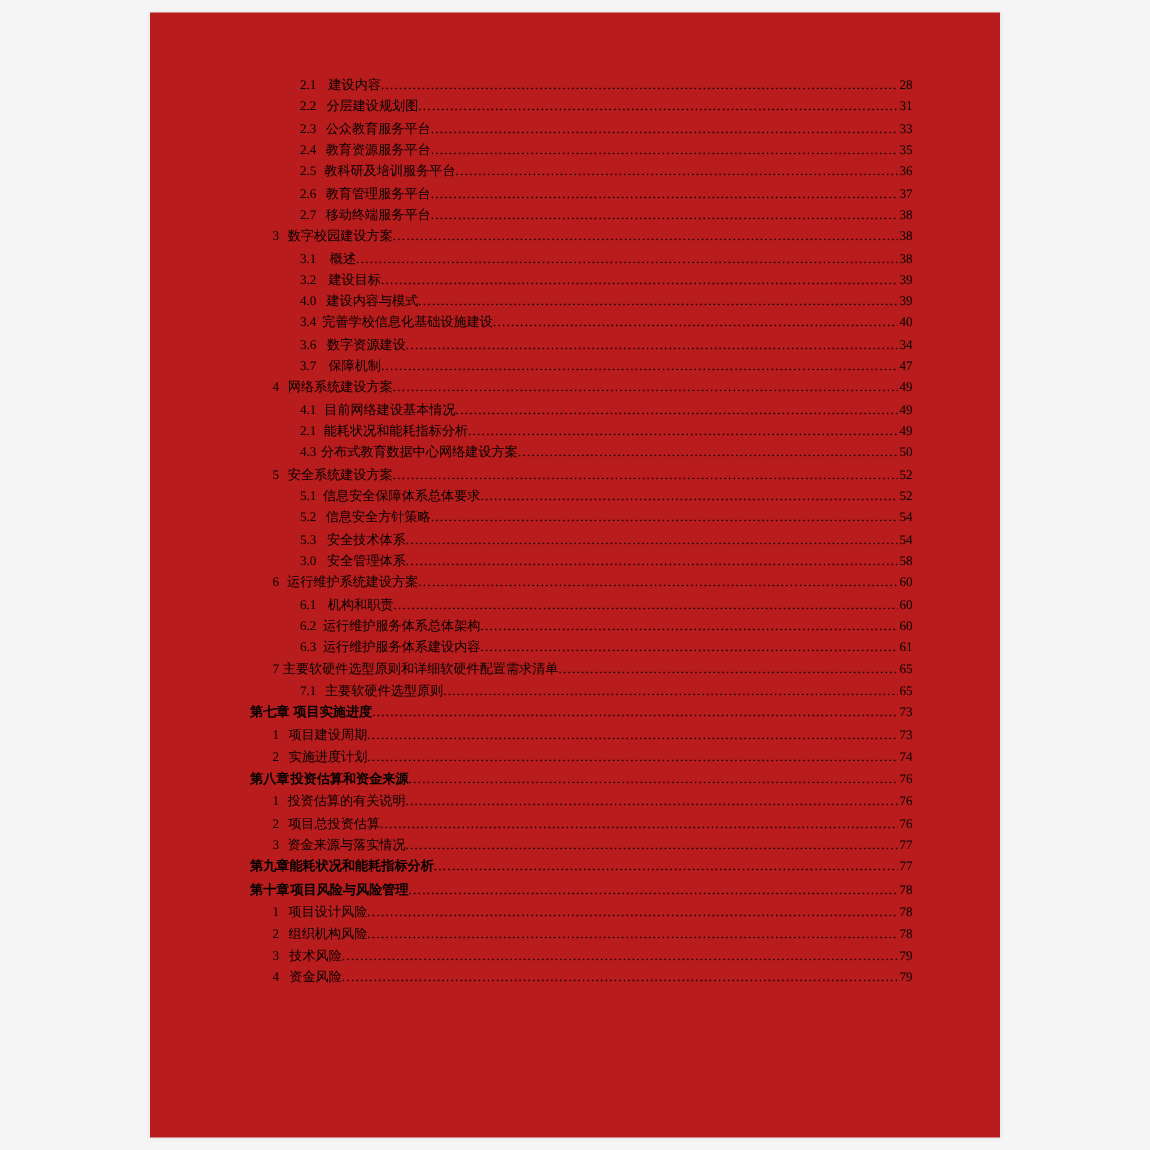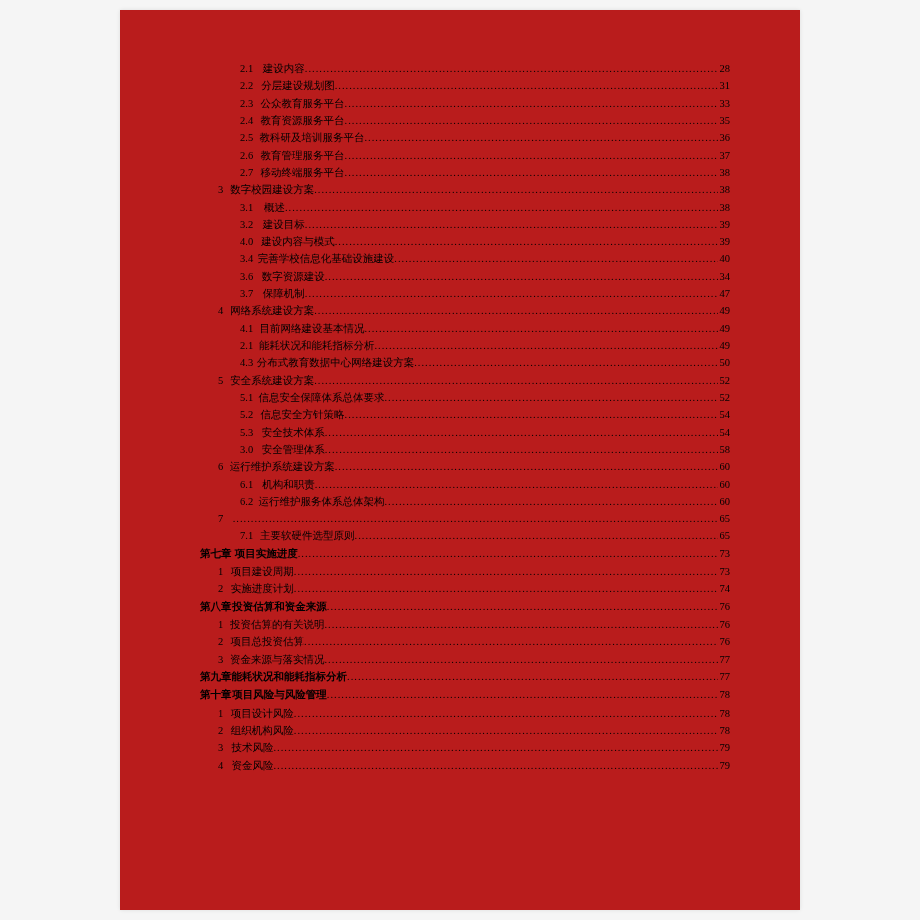--- a/index.html
+++ b/index.html
@@ -216,21 +216,28 @@
         <span class="leader"></span>
         <span class="pg">60</span>
       </div>
       <div class="toc-line">
         <span class="num-col l2-num">6.2</span>
         <span class="title">运行维护服务体系总体架构</span>
         <span class="leader"></span>
         <span class="pg">60</span>
       </div>
       <div class="toc-line">
+        <span class="num-col l2-num">6.3</span>
+        <span class="title">运行维护服务体系建设内容</span>
+        <span class="leader"></span>
+        <span class="pg">61</span>
+      </div>
+      <div class="toc-line">
         <span class="num-col l1-num">7</span>
+        <span class="title">主要软硬件选型原则和详细软硬件配置需求清单</span>
         <span class="leader"></span>
         <span class="pg">65</span>
       </div>
       <div class="toc-line">
         <span class="num-col l2-num">7.1</span>
         <span class="title">主要软硬件选型原则</span>
         <span class="leader"></span>
         <span class="pg">65</span>
       </div>
       <div class="toc-line">

